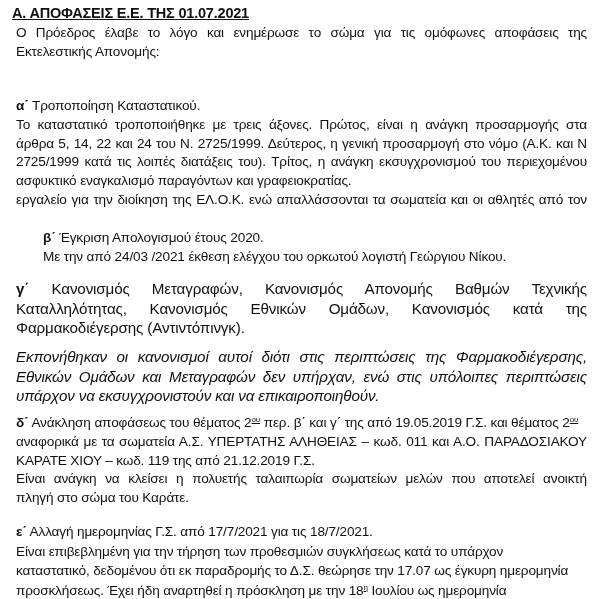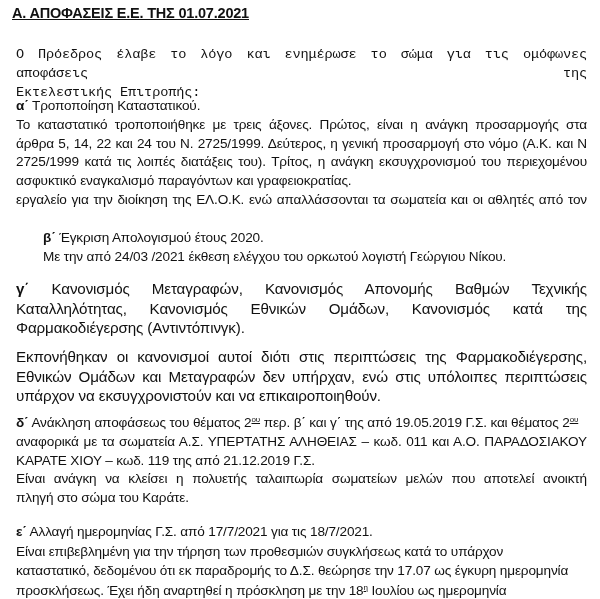--- a/index.html
+++ b/index.html
@@ -64,23 +64,23 @@
       text-decoration: underline;
     }
   </style>
 </head>
 <body>
 
 <div class="page">
 
   <div class="heading">Α. ΑΠΟΦΑΣΕΙΣ Ε.Ε. ΤΗΣ 01.07.2021</div>
 
-  <div class="para" style="top:46px;font-family:Liberation Mono, monospace;">
+  <div class="para" style="top:24px;">
     <span class="line j">Ο Πρόεδρος έλαβε το λόγο και ενημέρωσε το σώμα για τις ομόφωνες αποφάσεις της</span>
-    <span class="line">Εκτελεστικής Επιτροπής:</span>
+    <span class="line">Εκτελεστικής Απονομής:</span>
   </div>
 
   <div class="para" style="top:97px;">
     <span class="line"><span class="marker">α΄</span> <span>Τροποποίηση Καταστατικού.</span></span>
     <span class="line j">Το καταστατικό τροποποιήθηκε με τρεις άξονες. Πρώτος, είναι η ανάγκη προσαρμογής στα</span>
     <span class="line j">άρθρα  5, 14, 22 και 24 του Ν. 2725/1999. Δεύτερος, η γενική προσαρμογή στο νόμο (Α.Κ. και Ν</span>
     <span class="line j">2725/1999 κατά τις λοιπές διατάξεις του). Τρίτος, η ανάγκη εκσυγχρονισμού του περιεχομένου</span>
     <span class="line">ασφυκτικό εναγκαλισμό παραγόντων και γραφειοκρατίας.</span>
     <span class="line j">εργαλείο για την διοίκηση της ΕΛ.Ο.Κ. ενώ απαλλάσσονται τα σωματεία και οι αθλητές από τον</span>
   </div>
@@ -89,21 +89,21 @@
     <span class="line"><span class="marker">β΄</span> <span>Έγκριση Απολογισμού έτους 2020.</span></span>
     <span class="line">Με την από 24/03 /2021 έκθεση ελέγχου του ορκωτού λογιστή Γεώργιου Νίκου.</span>
   </div>
 
   <div class="para big" style="top:279px;">
     <span class="line j"><span class="marker">γ΄</span> <span>Κανονισμός Μεταγραφών, Κανονισμός Απονομής Βαθμών Τεχνικής</span></span>
     <span class="line j">Καταλληλότητας, Κανονισμός Εθνικών Ομάδων, Κανονισμός κατά της</span>
     <span class="line">Φαρμακοδιέγερσης (Αντιντόπινγκ).</span>
   </div>
 
-  <div class="para big" style="top:347px;">
+  <div class="para big" style="top:347px;font-style:italic;">
     <span class="line j">Εκπονήθηκαν οι κανονισμοί αυτοί διότι στις περιπτώσεις της Φαρμακοδιέγερσης,</span>
     <span class="line j">Εθνικών Ομάδων και Μεταγραφών δεν υπήρχαν, ενώ στις υπόλοιπες περιπτώσεις</span>
     <span class="line">υπάρχον να εκσυγχρονιστούν και να επικαιροποιηθούν.</span>
   </div>
 
   <div class="para" style="top:414px;">
     <span class="line"><span class="marker">δ΄</span> <span>Ανάκληση αποφάσεως του θέματος 2</span><sup>ου</sup><span> περ. β΄ και γ΄ της από 19.05.2019 Γ.Σ. και θέματος 2</span><sup>ου</sup></span>
     <span class="line j">αναφορικά με τα σωματεία Α.Σ. ΥΠΕΡΤΑΤΗΣ ΑΛΗΘΕΙΑΣ – κωδ. 011 και Α.Ο. ΠΑΡΑΔΟΣΙΑΚΟΥ</span>
     <span class="line">ΚΑΡΑΤΕ ΧΙΟΥ – κωδ. 119 της από 21.12.2019 Γ.Σ.</span>
     <span class="line j">Είναι ανάγκη να κλείσει η πολυετής ταλαιπωρία σωματείων μελών που αποτελεί ανοικτή</span>

